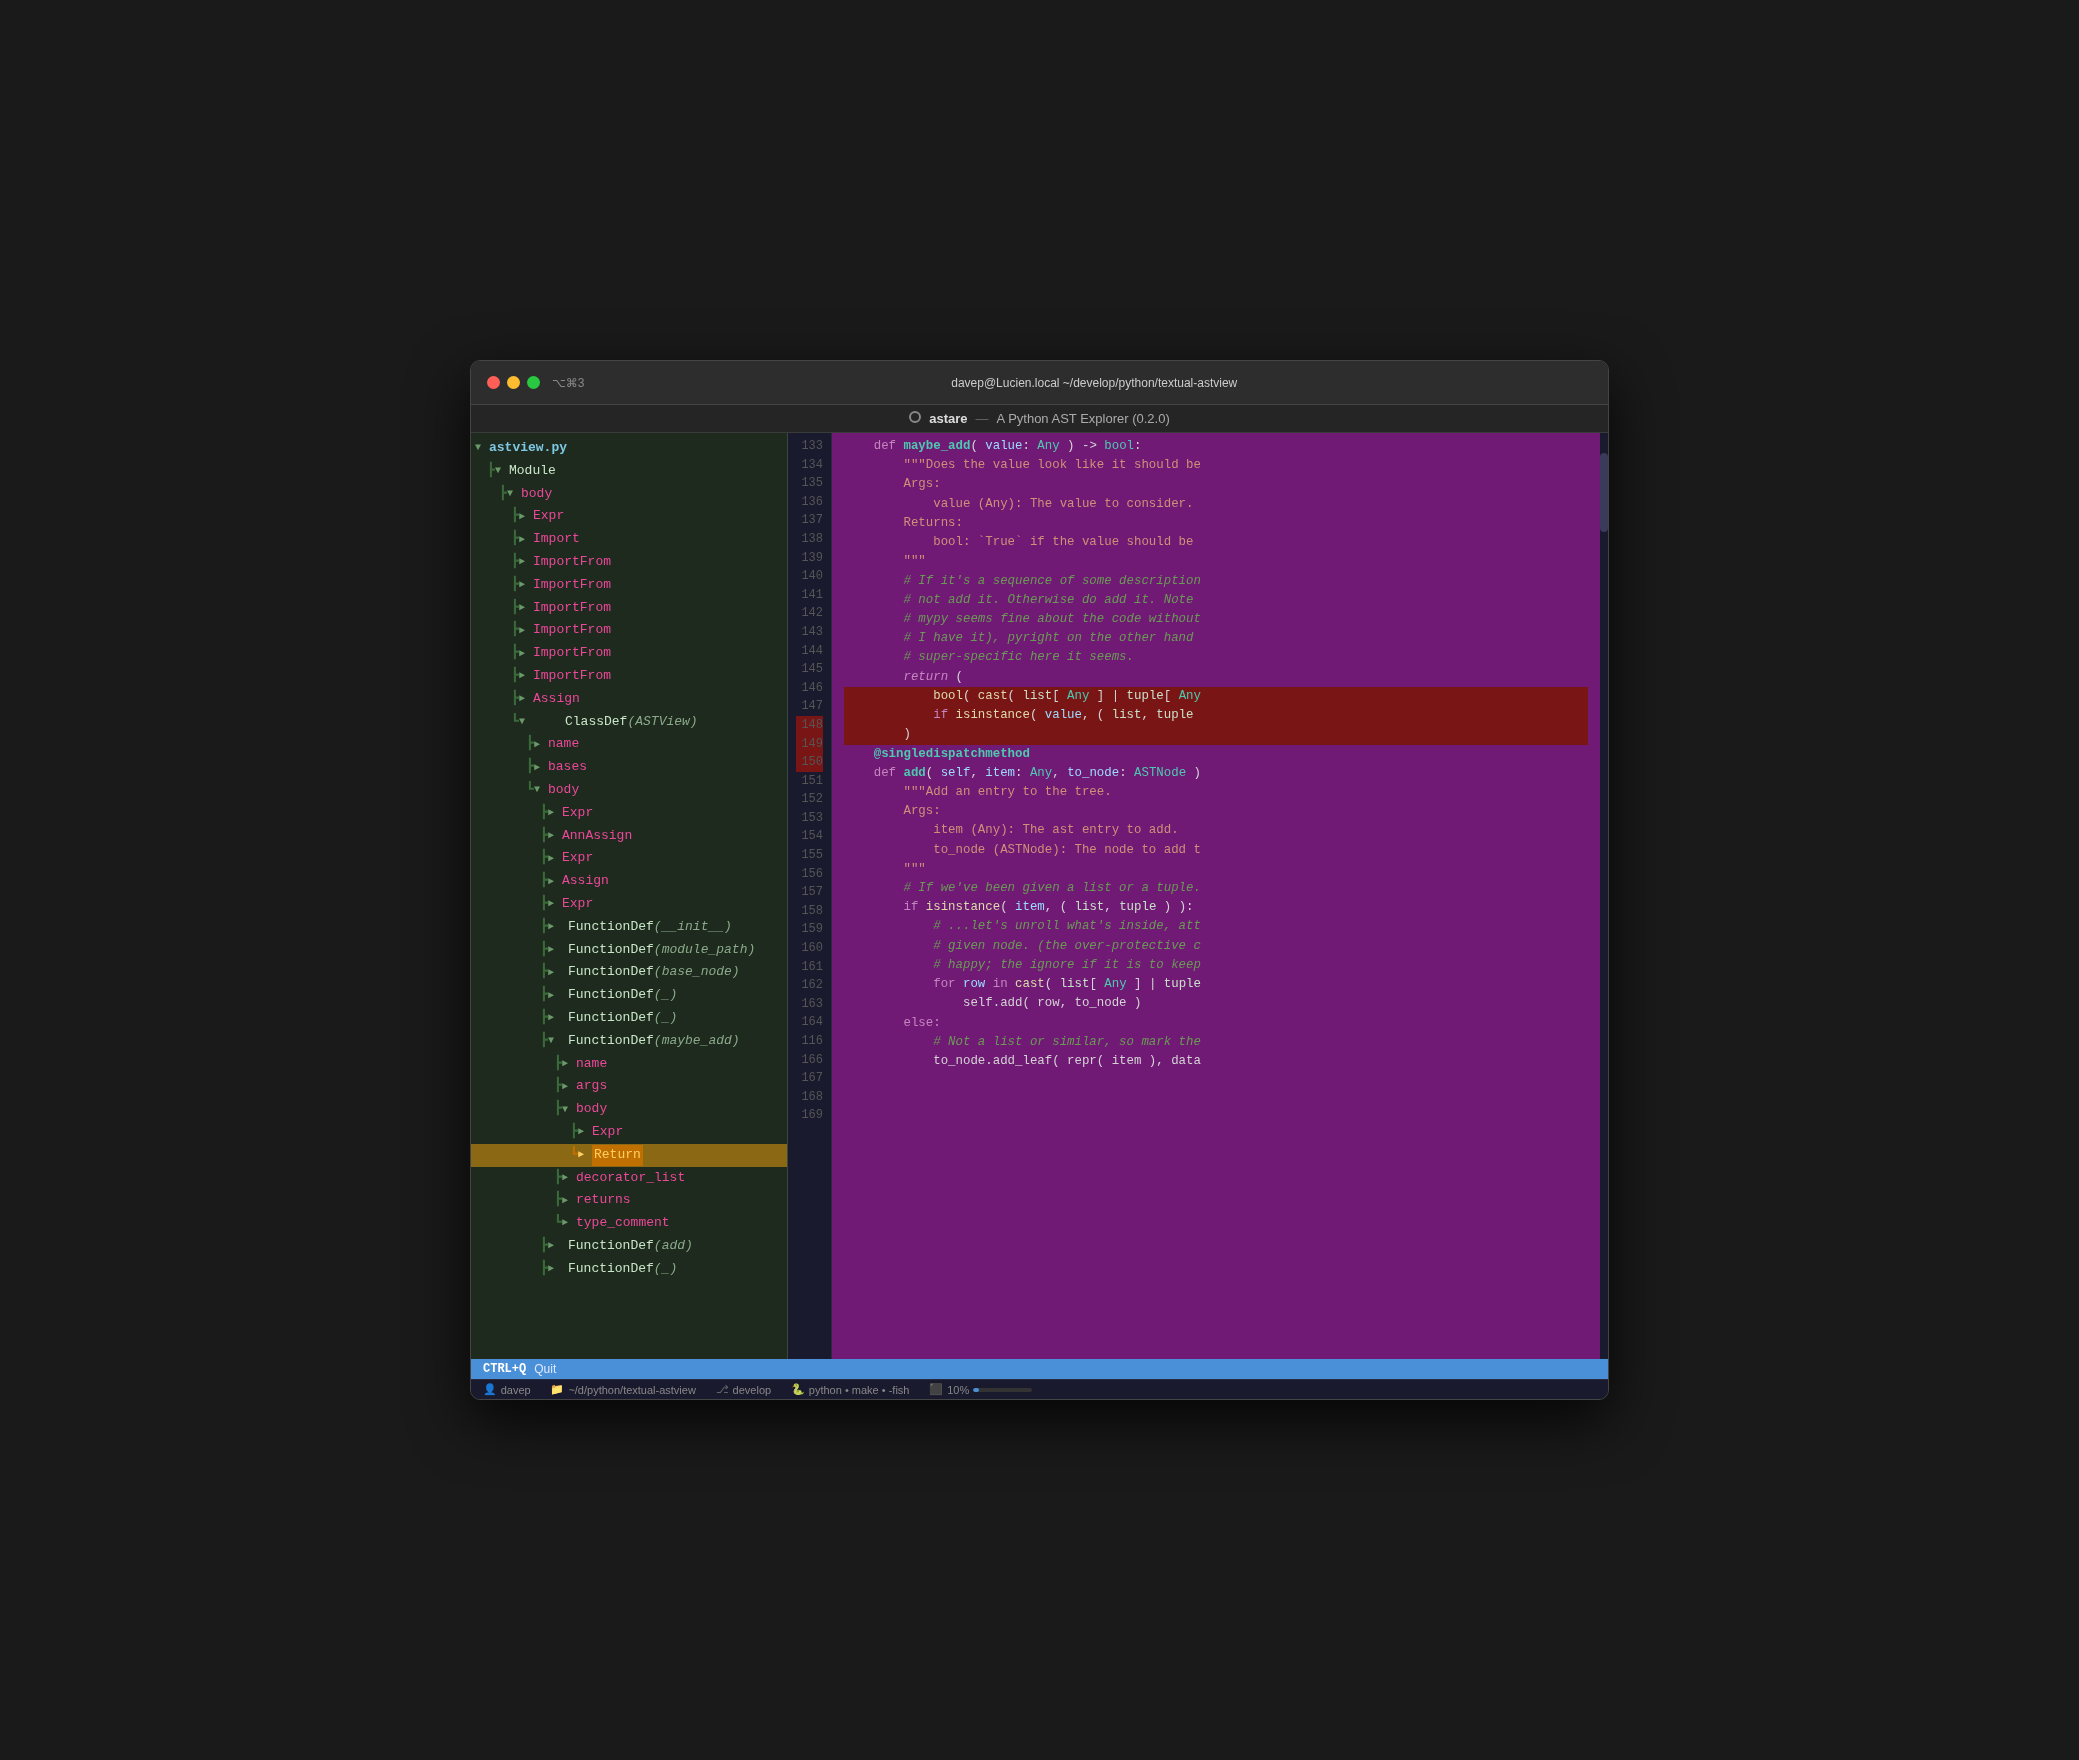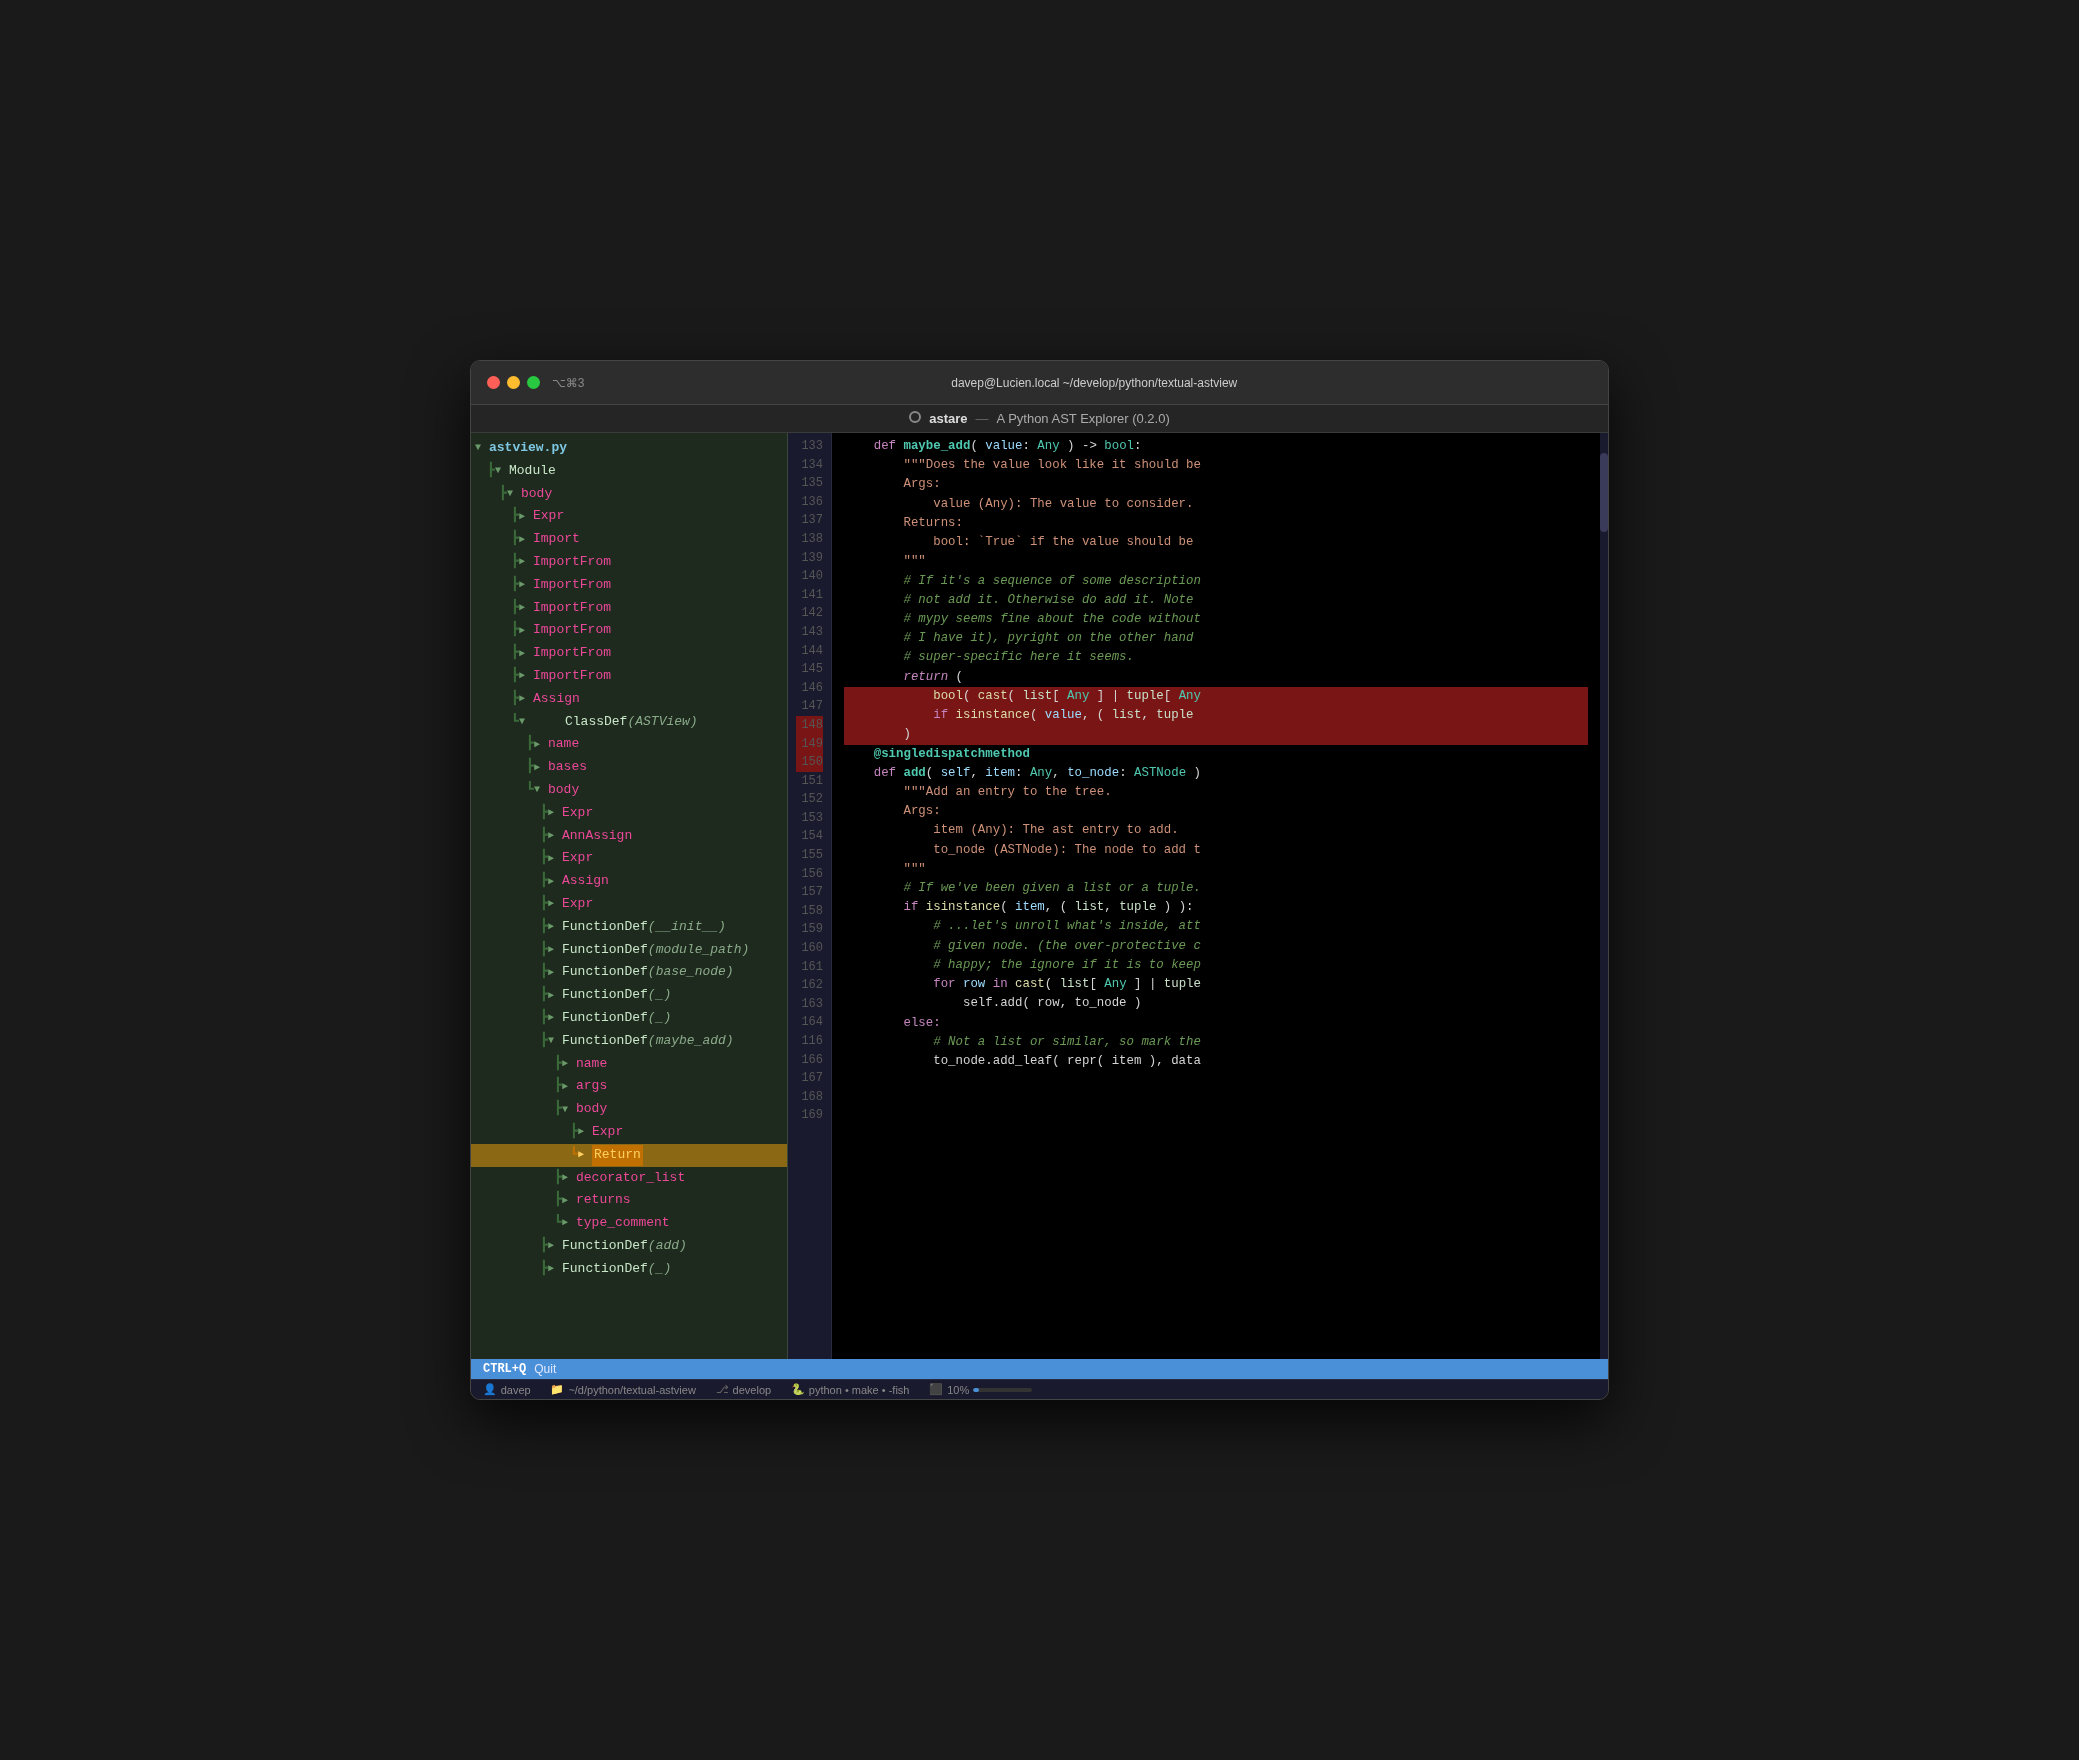--- a/index.html
+++ b/index.html
@@ -112,28 +112,28 @@
     .tree-arrow {
       color: #6a9a6a;
       margin-right: 2px;
       font-size: 10px;
       display: inline-block;
       width: 12px;
     }
     .tree-label { color: #ec4899; }
     .tree-label.module { color: #c8e6c8; }
     .tree-label.classdef { color: #c8e6c8; margin-left: 32px; }
-    .tree-label.funcdef { color: #c8e6c8; }
+    .tree-label.funcdef { color: #c8e6c8; margin-left: 6px; }
     .tree-label.italic { color: #8aaa8a; font-style: italic; }
     .tree-label.return-highlighted { background: #c07000; color: #ffd060; padding: 0 2px; }
     .tree-file { color: #7ec8e3; font-weight: bold; }
     
     .code-panel {
       flex: 1;
-      background: #000000;
+      background: #701a75;
       overflow: hidden;
       display: flex;
       flex-direction: column;
     }
     .code-content {
       flex: 1;
       overflow: hidden;
       display: flex;
     }
     .line-numbers {

